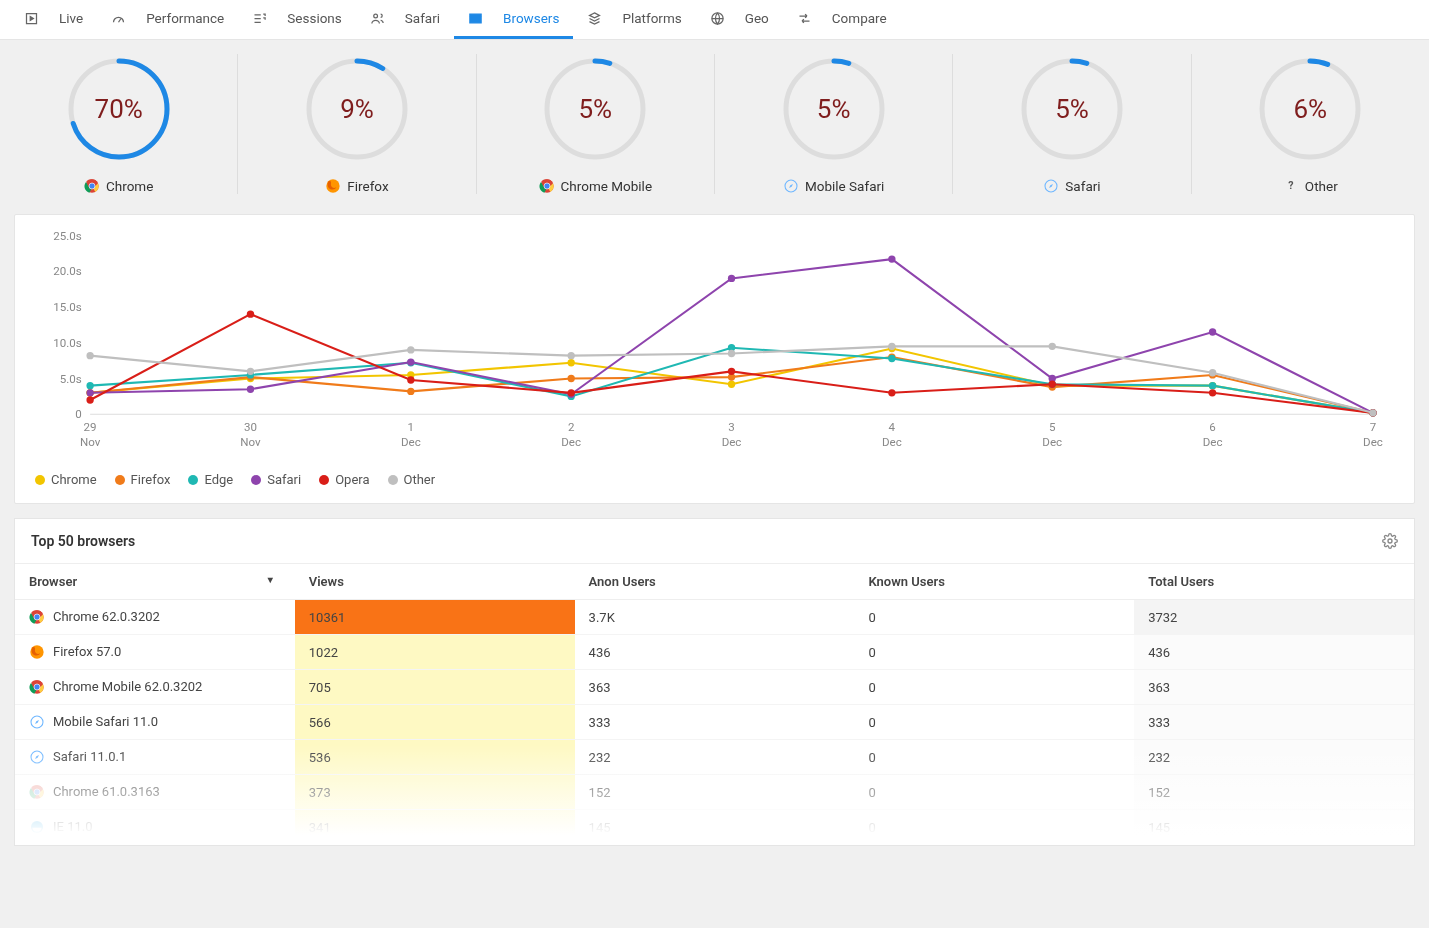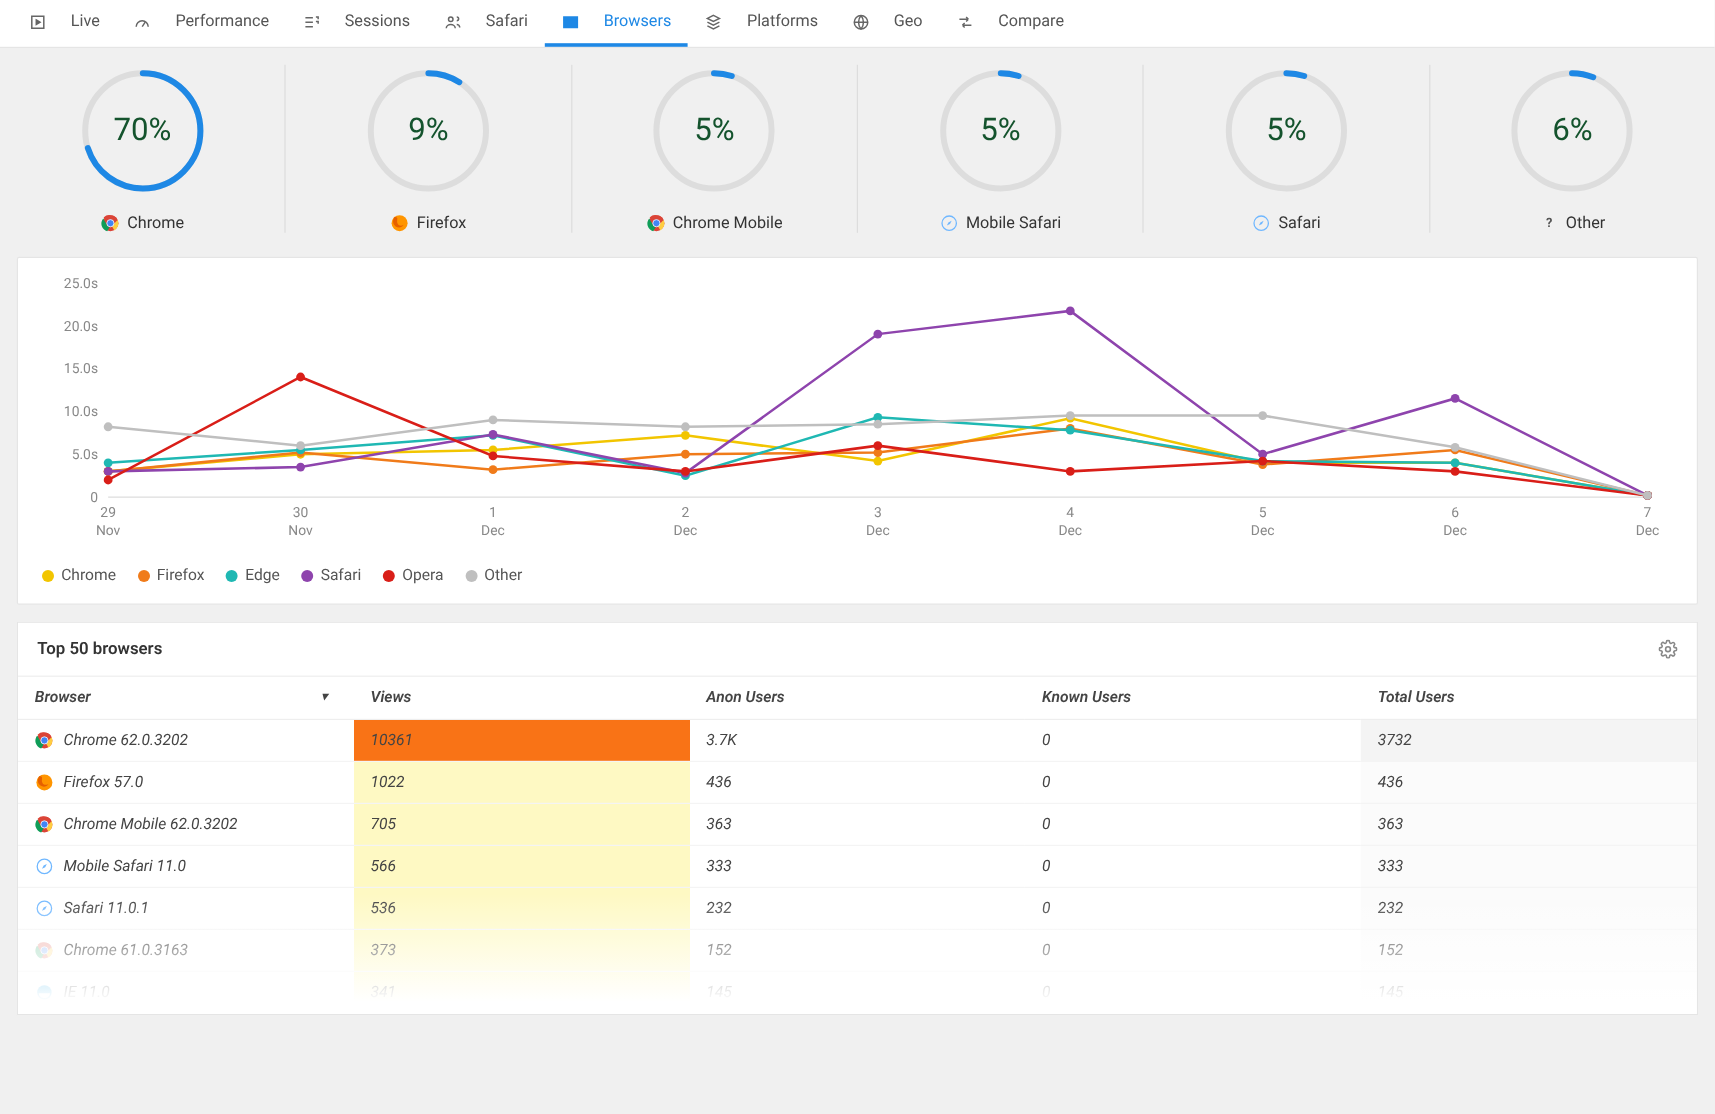--- a/index.html
+++ b/index.html
@@ -46,21 +46,21 @@
   border-right: 1px solid #ddd;
   padding: 0 10px;
 }
 .stat:last-child { border-right: none; }
 .donut-wrap { display: flex; justify-content: center; }
 .donut { position: relative; width: 110px; height: 110px; }
 .donut svg { transform: rotate(-90deg); }
 .donut .perc {
   position: absolute; top: 0; left: 0; width: 100%; height: 100%;
   display: flex; align-items: center; justify-content: center;
-  font-size: 26px; color: #14532d; font-weight: 400;
+  font-size: 26px; color: #7f1d1d; font-weight: 400;
 }
 .stat-label {
   margin-top: 14px; display: flex; justify-content: center; align-items: center; gap: 6px;
   color: #333; font-size: 13.5px;
 }
 .browser-icon { width: 16px; height: 16px; display: inline-block; }
 
 .panel {
   margin: 14px;
   background: #fff;
@@ -81,34 +81,34 @@
 .legend { display:flex; gap:18px; padding: 16px 20px; font-size:13px; }
 .legend-item { display:flex; align-items:center; gap:6px; cursor:pointer; color:#555;}
 .legend-dot { width:10px; height:10px; border-radius:50%; }
 
 .table-panel { margin: 14px; background:#fff; border:1px solid #e5e5e5; }
 .table-head {
   display:flex; justify-content:space-between; align-items:center;
   padding: 14px 16px; font-weight:600; font-size:14px;
   border-bottom:1px solid #eee;
 }
-table { width:100%; border-collapse:collapse;font-style:italic; }
+table { width:100%; border-collapse:collapse; }
 th {
   text-align:left; padding:10px 14px; font-weight:600; font-size:13px; color:#444;
   border-bottom:1px solid #eee;
 }
 th .sort-ind { float:right; margin-right:8px; }
 td {
   padding:9px 14px; border-bottom:1px solid #f4f4f4; font-size:13px; color:#444;
 }
 tbody tr td:nth-child(2) { background:#fef9c3; }
 tbody tr td:nth-child(5) { background:#fbfbfb; }
 tbody tr:first-child td:nth-child(2) { background:#f97316; }
 tbody tr:first-child td:nth-child(5) { background:#f4f4f4; }
-.browser-cell { display:flex; align-items:center; gap:8px; }
+.browser-cell { display:flex; align-items:flex-start; gap:8px; }
 .fadeout {
   position:relative;
 }
 .fadeout::after {
   content:""; position:absolute; left:0; right:0; bottom:0; height:100px;
   background:linear-gradient(to bottom, rgba(255,255,255,0), #fff 90%);
   pointer-events:none;
 }
 .gear-icon { width:16px; height:16px; cursor:pointer; color:#888;}
 </style>

